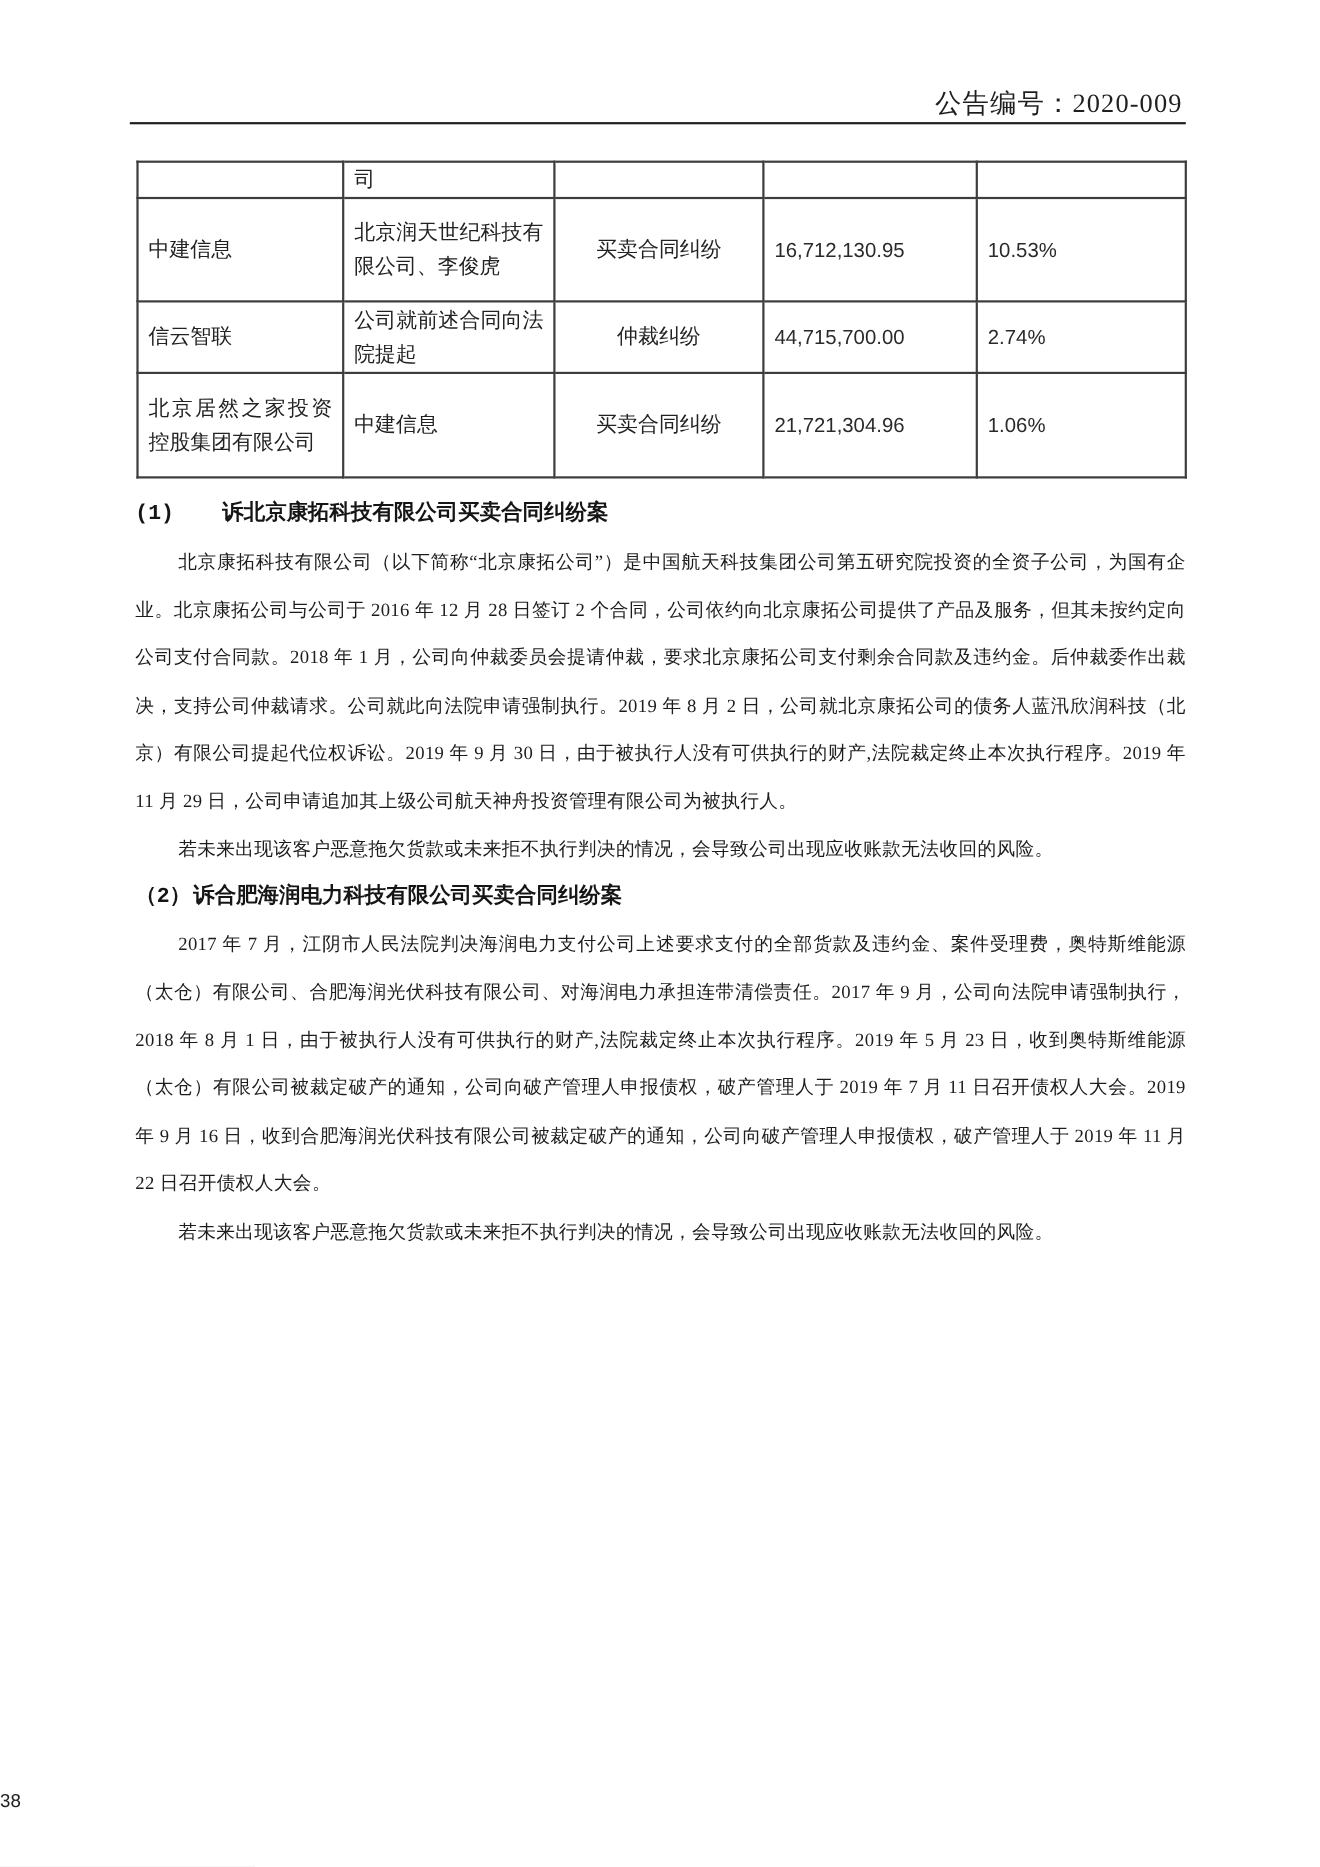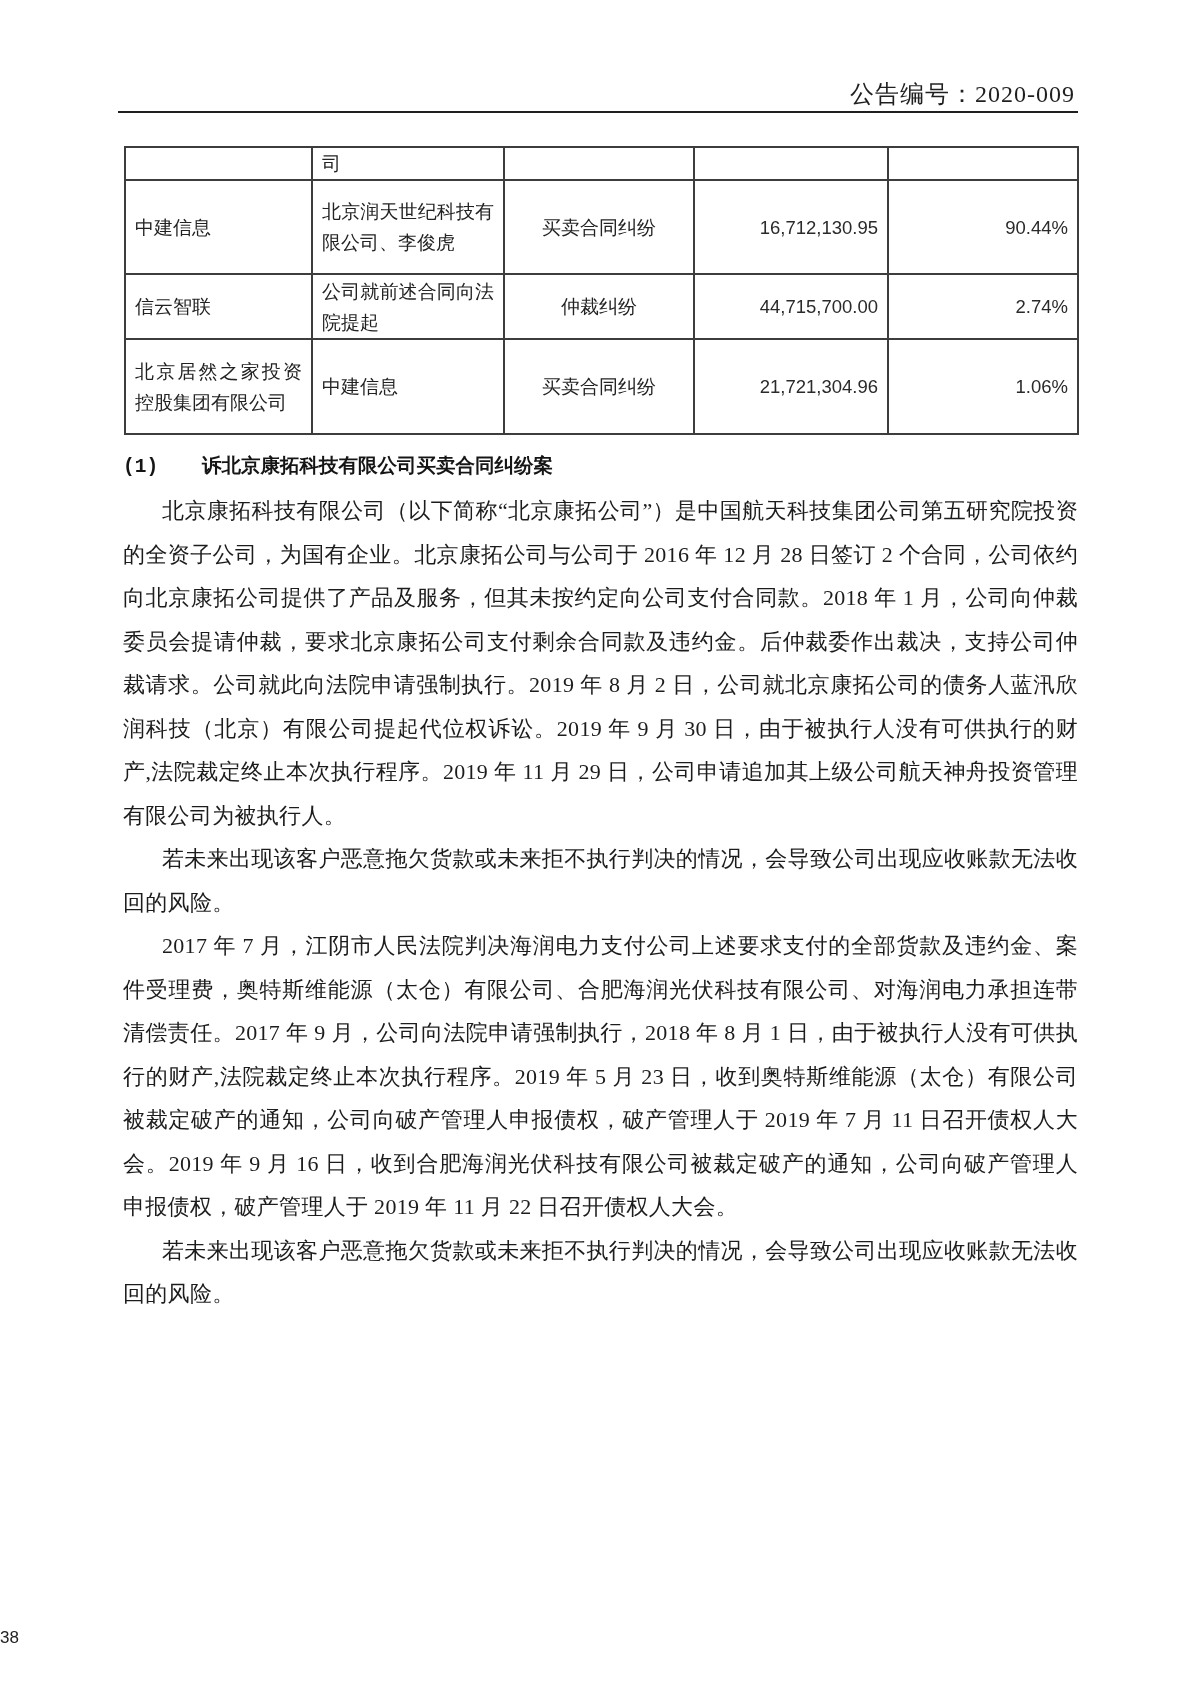--- a/index.html
+++ b/index.html
@@ -46,21 +46,21 @@
     line-height: 31px;
   }
   tr.r0 td { height: 33px; }
   tr.r1 td { height: 94px; }
   tr.r2 td { height: 65px; }
   tr.r3 td { height: 95px; }
   td.col-name  { text-align: justify; text-justify: inter-ideograph; }
   td.col-party { text-align: justify; text-justify: inter-ideograph; }
   td.col-type  { text-align: center; }
   td.col-amount, td.col-pct {
-    text-align: right;
+    text-align: left;
     font-family: "Liberation Sans", sans-serif;
     font-size: 18.5px;
     color: #2a2a2a;
   }
   .content {
     position: absolute;
     top: 446px;
     left: 123px;
     width: 955px;
   }
@@ -70,21 +70,21 @@
     font-size: 19.5px;
     line-height: 43px;
     color: #151515;
   }
   .sec-heading .hprefix { display: inline-block; }
   .sec-heading .gap-wide { margin-right: 44px; }
   .sec-heading .gap-none { margin-right: 2px; }
   p.body-par {
     margin: 0;
     text-indent: 39px;
-    font-size: 22px;
+    font-size: 17px;
     line-height: 43.5px;
     text-align: justify;
     text-justify: inter-ideograph;
     letter-spacing: 0.3px;
     color: #1c1c1c;
   }
   .page-number {
     position: absolute;
     top: 1628px;
     left: 0;
@@ -116,21 +116,21 @@
         <td class="col-party">司</td>
         <td class="col-type"></td>
         <td class="col-amount"></td>
         <td class="col-pct"></td>
       </tr>
       <tr class="r1">
         <td class="col-name">中建信息</td>
         <td class="col-party">北京润天世纪科技有限公司、李俊虎</td>
         <td class="col-type">买卖合同纠纷</td>
         <td class="col-amount">16,712,130.95</td>
-        <td class="col-pct">90.44%</td>
+        <td class="col-pct">10.53%</td>
       </tr>
       <tr class="r2">
         <td class="col-name">信云智联</td>
         <td class="col-party">公司就前述合同向法院提起</td>
         <td class="col-type">仲裁纠纷</td>
         <td class="col-amount">44,715,700.00</td>
         <td class="col-pct">2.74%</td>
       </tr>
       <tr class="r3">
         <td class="col-name">北京居然之家投资控股集团有限公司</td>
@@ -143,20 +143,23 @@
   </table>
 
   <div class="content">
 
     <div class="sec-heading">
       <span class="hprefix gap-wide">(1)</span><span>诉北京康拓科技有限公司买卖合同纠纷案</span>
     </div>
     <p class="body-par">北京康拓科技有限公司（以下简称“北京康拓公司”）是中国航天科技集团公司第五研究院投资的全资子公司，为国有企业。北京康拓公司与公司于 2016 年 12 月 28 日签订 2 个合同，公司依约向北京康拓公司提供了产品及服务，但其未按约定向公司支付合同款。2018 年 1 月，公司向仲裁委员会提请仲裁，要求北京康拓公司支付剩余合同款及违约金。后仲裁委作出裁决，支持公司仲裁请求。公司就此向法院申请强制执行。2019 年 8 月 2 日，公司就北京康拓公司的债务人蓝汛欣润科技（北京）有限公司提起代位权诉讼。2019 年 9 月 30 日，由于被执行人没有可供执行的财产,法院裁定终止本次执行程序。2019 年 11 月 29 日，公司申请追加其上级公司航天神舟投资管理有限公司为被执行人。</p>
     <p class="body-par">若未来出现该客户恶意拖欠货款或未来拒不执行判决的情况，会导致公司出现应收账款无法收回的风险。</p>
 
+    <div class="sec-heading">
+      <span class="hprefix gap-none">（2）</span><span>诉合肥海润电力科技有限公司买卖合同纠纷案</span>
+    </div>
     <p class="body-par">2017 年 7 月，江阴市人民法院判决海润电力支付公司上述要求支付的全部货款及违约金、案件受理费，奥特斯维能源（太仓）有限公司、合肥海润光伏科技有限公司、对海润电力承担连带清偿责任。2017 年 9 月，公司向法院申请强制执行，2018 年 8 月 1 日，由于被执行人没有可供执行的财产,法院裁定终止本次执行程序。2019 年 5 月 23 日，收到奥特斯维能源（太仓）有限公司被裁定破产的通知，公司向破产管理人申报债权，破产管理人于 2019 年 7 月 11 日召开债权人大会。2019 年 9 月 16 日，收到合肥海润光伏科技有限公司被裁定破产的通知，公司向破产管理人申报债权，破产管理人于 2019 年 11 月 22 日召开债权人大会。</p>
     <p class="body-par">若未来出现该客户恶意拖欠货款或未来拒不执行判决的情况，会导致公司出现应收账款无法收回的风险。</p>
 
   </div>
 
   <div class="page-number">38</div>
 
 </div>
 
 </body></html>

